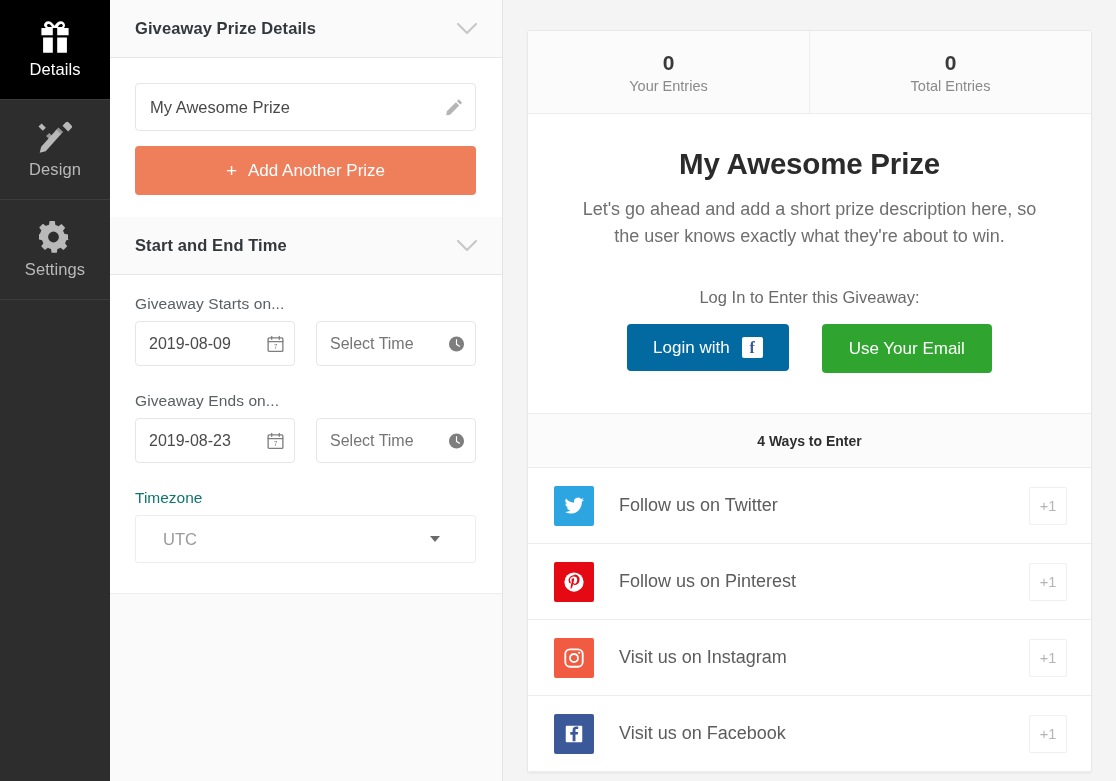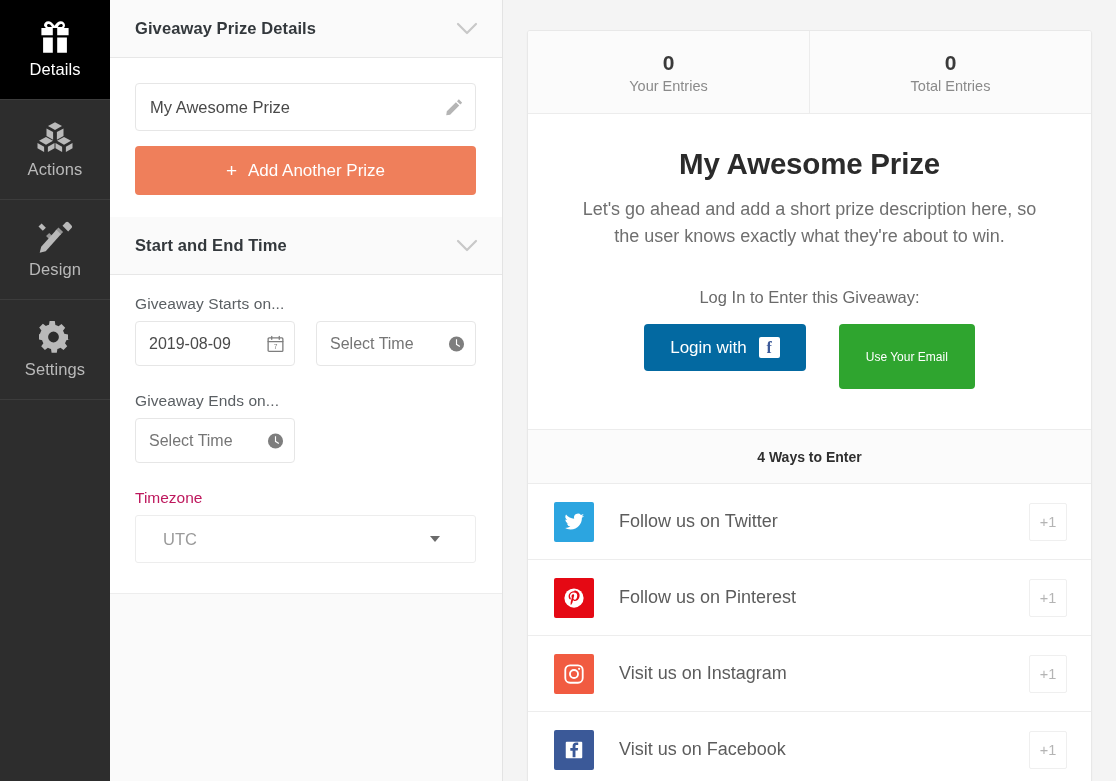--- a/index.html
+++ b/index.html
@@ -88,21 +88,21 @@
 
   .field-label {
     font-size: 15.5px; color: #5a5f63; margin-bottom: 8px; letter-spacing: .1px;
   }
   .row-2 { display: flex; gap: 21px; margin-bottom: 26px; }
   .half { position: relative; width: 160px; }
   .half .text-input { width: 160px; height: 45px; padding: 0 38px 0 13px; font-size: 16px; }
   .half .text-input.muted { color: #aeaeae; }
   .half .input-ico { right: 11px; color: #7e7e7e; }
 
-  .tz-label { font-size: 15.5px; color: #be185d; margin-bottom: 8px; }
+  .tz-label { font-size: 15.5px; color: #0f766e; margin-bottom: 8px; }
   .select-wrap { position: relative; width: 320px; }
   .select-box {
     width: 341px; height: 48px;
     border: 1px solid #ededed; border-radius: 3px;
     background: #ffffff;
     display: flex; align-items: center;
     padding: 0 30px 0 27px;
     font-size: 16.5px; color: #9a9a9a;
     cursor: pointer;
   }
@@ -164,22 +164,22 @@
   }
   .fb-glyph {
     width: 21px; height: 21px; background: #ffffff; border-radius: 2px;
     display: flex; align-items: center; justify-content: center;
     color: #3b5999; font-weight: bold; font-size: 16px;
     font-family: "Liberation Serif", serif; line-height: 1;
   }
   .btn-email {
     background: #2fa52f; color: #ffffff;
     border: none; border-radius: 4px;
-    height: 65px; padding: 0 27px;
-    font-size: 12px; font-family: "Liberation Sans", sans-serif;
+    height: 49px; padding: 0 27px;
+    font-size: 17px; font-family: "Liberation Sans", sans-serif;
     cursor: pointer;
   }
 
   .ways-head {
     background: #fbfbfb;
     border-top: 1px solid #ececec;
     border-bottom: 1px solid #ececec;
     height: 55px;
     display: flex; align-items: center; justify-content: center;
     font-size: 14px; font-weight: bold; color: #2f2f2f;
@@ -219,36 +219,20 @@
     <div class="rail-item active">
       <span class="ico">
         <svg width="36" height="32" viewBox="0 0 36 32" fill="currentColor">
           <path d="M7 4.2c0-2.3 1.9-4 4.2-4 2.5 0 4.5 2 6.3 4.6C19.3 2.2 21.3.2 23.8.2 26.1.2 28 1.9 28 4.2c0 1.2-.4 2.1-1 2.9h4.6v7.1H20.2V7.1h-4.4v7.1H4.4V7.1H9c-.6-.8-2-1.7-2-2.9zm4.6-1.3c-.9 0-1.6.7-1.6 1.5s.7 1.5 1.6 1.5h3.3c-.9-1.7-2-3-3.3-3zm12.6 0c-1.3 0-2.4 1.3-3.3 3h3.3c.9 0 1.6-.7 1.6-1.5s-.7-1.5-1.6-1.5z"></path>
           <path d="M6.1 16.4h9.7v15.3H6.1zM20.2 16.4h9.7v15.3h-9.7z"></path>
         </svg>
       </span>
       <span class="rail-label">Details</span>
     </div>
 
-    <div class="rail-item">
-      <span class="ico">
-        <svg width="36" height="32" viewBox="0 0 36 32" fill="currentColor">
-          <path d="M18 1.2l7 3.9-7 3.9-7-3.9z"></path>
-          <path d="M9.5 7.4l6.6 3.7v7.6l-6.6-3.7z"></path>
-          <path d="M26.5 7.4v7.6l-6.6 3.7v-7.6z"></path>
-          <path d="M9 15.9l7 3.9-7 3.9-7-3.9z"></path>
-          <path d="M.5 22.1l6.6 3.7v5.1L.5 27.2z"></path>
-          <path d="M17.5 22.1v5.1l-6.6 3.9v-5.3z"></path>
-          <path d="M27 15.9l7 3.9-7 3.9-7-3.9z"></path>
-          <path d="M18.5 22.1l6.6 3.7v5.1l-6.6-3.7z"></path>
-          <path d="M35.5 22.1v5.1l-6.6 3.9v-5.3z"></path>
-        </svg>
-      </span>
-      <span class="rail-label">Actions</span>
-    </div>
 
     <div class="rail-item">
       <span class="ico">
         <svg width="36" height="32" viewBox="0 0 36 32" fill="currentColor">
           <path d="M28.8 1.3l-3.3 3.4 5.7 5.7 3.3-3.3c.7-.7.7-1.9 0-2.6l-3.1-3.2c-.7-.7-1.9-.7-2.6 0z"></path>
           <path d="M4.2 25.7l-1.5 6 6-1.5L23.9 13.2l-4.5-4.5z"></path>
           <path d="M21.5 6.5l4.6 4.6-3 3-4.6-4.6z" opacity=".75"></path>
           <path d="M4.6 2.4L1.5 5.5l4.3 4.3 3.1-3.1z"></path>
           <path d="M12.2 11.9l-3.1 3.1 3.4 3.4 3.1-3.1z" opacity=".75"></path>
         </svg>
@@ -322,20 +306,30 @@
               <circle cx="9" cy="9" r="8"></circle>
               <path d="M8.4 4h1.2v5.1l3.3 2-0.7 1.1-3.8-2.3z" fill="#ffffff"></path>
             </svg>
           </span>
         </div>
       </div>
 
       <div class="field-label">Giveaway Ends on...</div>
       <div class="row-2">
         <div class="half">
+          <input class="text-input" type="text" value="2019-08-23" style="">
+          <span class="input-ico">
+            <svg width="17" height="17" viewBox="0 0 18 18" fill="none" stroke="currentColor" stroke-width="1.4">
+              <rect x="1.2" y="2.6" width="15.6" height="14.2" rx="1"></rect>
+              <path d="M1.2 6.4h15.6M5 1v3M13 1v3" stroke-linecap="round"></path>
+              <text x="9" y="14.4" font-size="7" fill="currentColor" stroke="none" text-anchor="middle" font-family="Liberation Sans, sans-serif">7</text>
+            </svg>
+          </span>
+        </div>
+        <div class="half">
           <input class="text-input muted" type="text" placeholder="Select Time" style="">
           <span class="input-ico">
             <svg width="17" height="17" viewBox="0 0 18 18" fill="currentColor">
               <circle cx="9" cy="9" r="8"></circle>
               <path d="M8.4 4h1.2v5.1l3.3 2-0.7 1.1-3.8-2.3z" fill="#ffffff"></path>
             </svg>
           </span>
         </div>
       </div>
 

